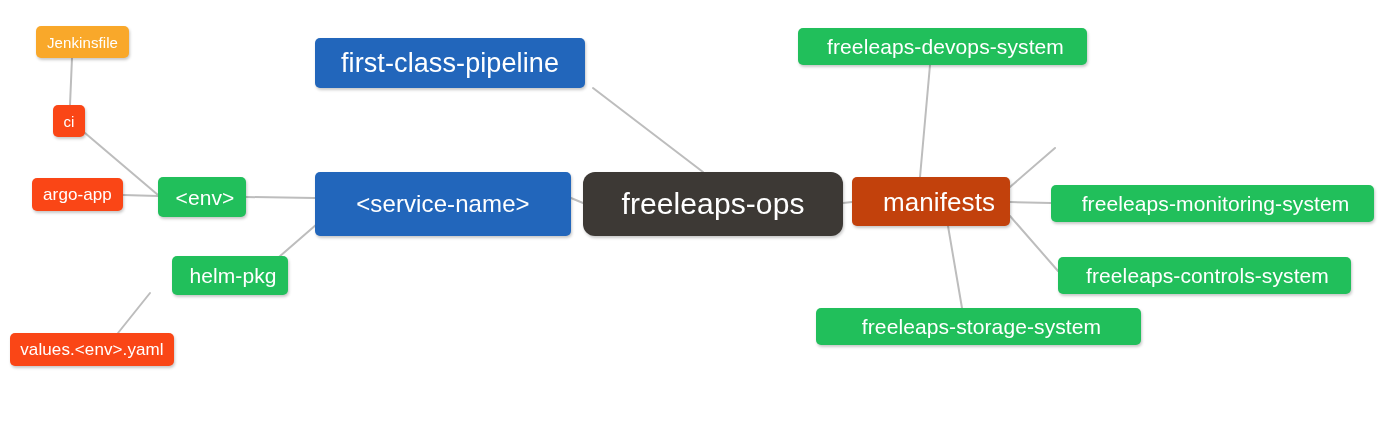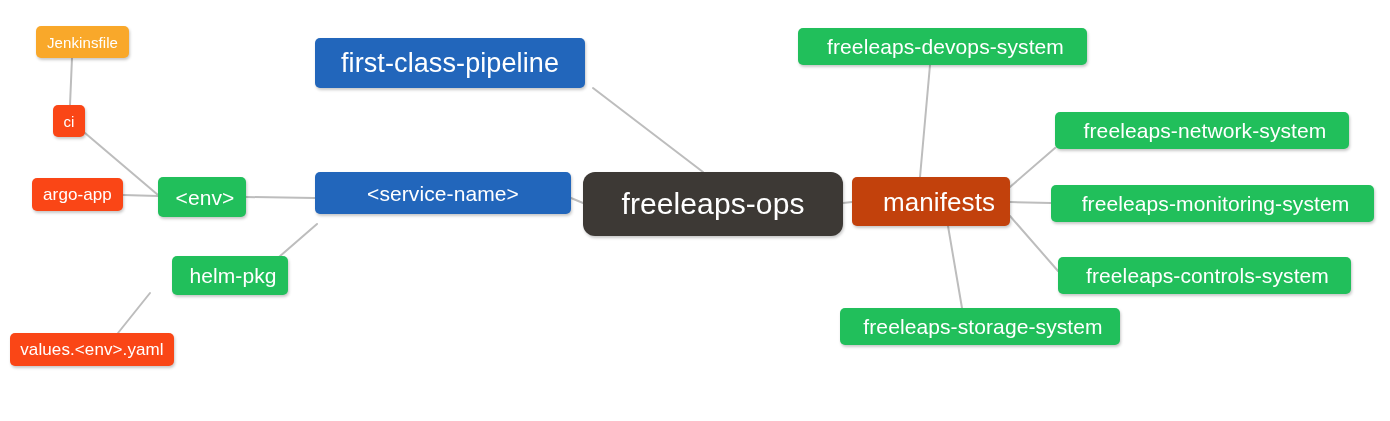--- a/index.html
+++ b/index.html
@@ -69,27 +69,26 @@
       <path d="M 843,203 L 852,202" class="edge" stroke="#bdbdbd"></path>
       <path d="M 920,177 L 930,65" class="edge" stroke="#bdbdbd"></path>
       <path d="M 1010,187 L 1055,148" class="edge" stroke="#bdbdbd"></path>
       <path d="M 1010,202 L 1051,203" class="edge" stroke="#bdbdbd"></path>
       <path d="M 1010,216 L 1058,271" class="edge" stroke="#bdbdbd"></path>
       <path d="M 948,226 L 962,308" class="edge" stroke="#bdbdbd"></path>
     </svg>
   <div id="node-layer">
       <div class="node root" style="left: 583px; top: 172px; width: 260px; height: 64px; font-size: 30px; background: rgb(61, 57, 53);">freeleaps-ops</div>
       <div class="node blue" style="left: 315px; top: 38px; width: 270px; height: 50px; font-size: 27px; background: rgb(34, 102, 187);">first-class-pipeline</div>
-      <div class="node blue" style="left: 315px; top: 172px; width: 256px; height: 42px; font-size: 21px; background: rgb(34, 102, 187);">&lt;service-name&gt;</div>
+      <div class="node blue" style="left: 315px; top: 172px; width: 256px; height: 64px; font-size: 24px; background: rgb(34, 102, 187);">&lt;service-name&gt;</div>
       <div class="node blue" style="left: 852px; top: 177px; width: 158px; height: 49px; font-size: 26px; background: #c2410c; padding-left: 16px;">manifests</div>
       <div class="node green" style="left: 158px; top: 177px; width: 88px; height: 40px; font-size: 21px; background: rgb(33, 191, 91);">&lt;env&gt;</div>
       <div class="node green" style="left: 148px; top: 256px; width: 116px; height: 39px; font-size: 21px; background: rgb(33, 191, 91); margin-left: 24px;">helm-pkg</div>
       <div class="node orange" style="left: 36px; top: 26px; width: 93px; height: 32px; font-size: 15px; background: rgb(249, 168, 42);">Jenkinsfile</div>
       <div class="node red" style="left: 53px; top: 105px; width: 32px; height: 32px; font-size: 15px; background: rgb(250, 70, 22);">ci</div>
       <div class="node red" style="left: 32px; top: 178px; width: 91px; height: 33px; font-size: 17px; background: rgb(250, 70, 22);">argo-app</div>
       <div class="node red" style="left: 10px; top: 333px; width: 164px; height: 33px; font-size: 17px; background: rgb(250, 70, 22);">values.&lt;env&gt;.yaml</div>
       <div class="node green" style="left: 798px; top: 28px; width: 289px; height: 37px; font-size: 21px; background: rgb(33, 191, 91);">freeleaps-devops-system</div>
-      <div class="node green" style="left: 1055px; top: 112px; width: 294px; height: 37px; font-size: 21px; background: rgb(33, 191, 91);">freeleaps-network-system</div>
       <div class="node green" style="left: 1051px; top: 185px; width: 323px; height: 37px; font-size: 21px; background: rgb(33, 191, 91);">freeleaps-monitoring-system</div>
       <div class="node green" style="left: 1058px; top: 257px; width: 293px; height: 37px; font-size: 21px; background: rgb(33, 191, 91);">freeleaps-controls-system</div>
-      <div class="node green" style="left: 816px; top: 308px; width: 280px; height: 37px; font-size: 21px; background: rgb(33, 191, 91); margin-left: 24px;">freeleaps-storage-system</div>
+      <div class="node green" style="left: 816px; top: 308px; width: 325px; height: 37px; font-size: 21px; background: rgb(33, 191, 91);">freeleaps-storage-system</div>
     </div>
 </div>
 
 </body></html>

